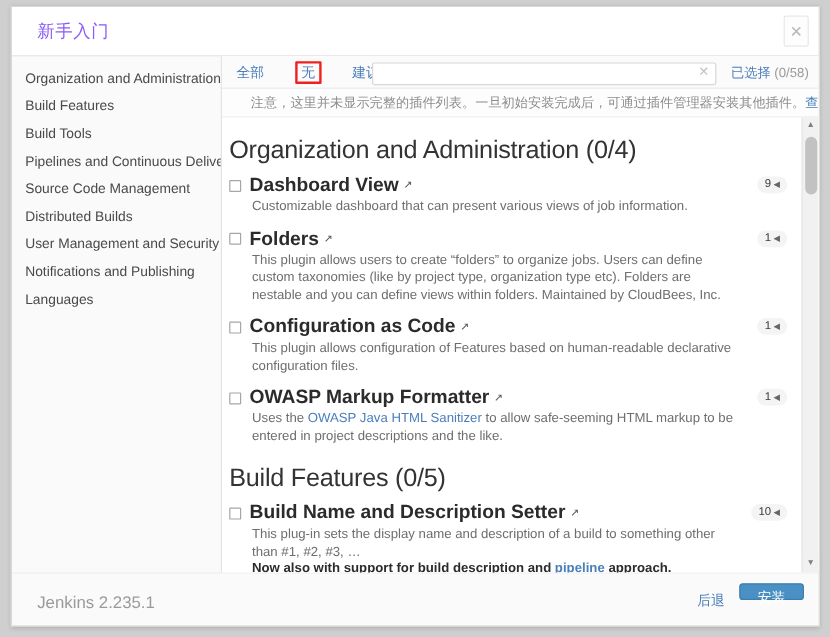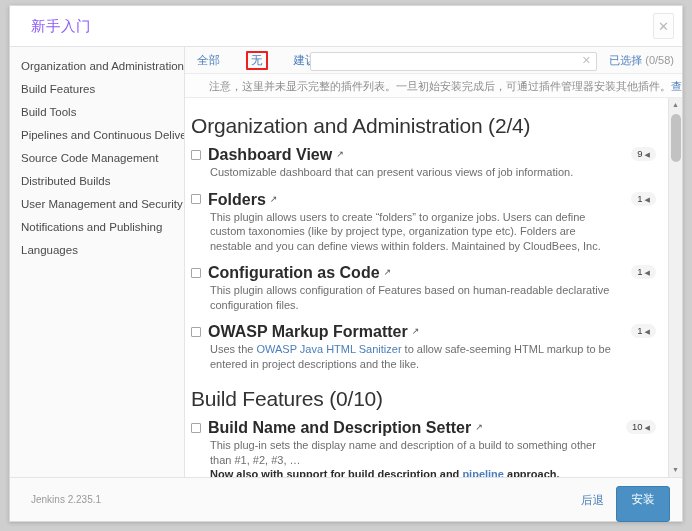--- a/index.html
+++ b/index.html
@@ -293,37 +293,37 @@
   #footer {
     flex: 0 0 43px;
     height: 43px;
     background: #fafafa;
     position: relative;
   }
   #jenkins-version {
     position: absolute;
     left: 21px;
     top: 16px;
-    font-size: 10px;
+    font-size: 14px;
     color: #9a9a9a;
   }
   #back-link {
     position: absolute;
     right: 78px;
     top: 15px;
     font-size: 11.5px;
     color: #4a7ebb;
     cursor: pointer;
   }
   #install-button {
     position: absolute;
     right: 12px;
     top: 8px;
     width: 54px;
-    height: 36px;
+    height: 14px;
     background: #4a90c4;
     border: 1px solid #3d7ead;
     border-radius: 3px;
     color: #ffffff;
     font-size: 11.5px;
     line-height: 24px;
     text-align: center;
     cursor: pointer;
     box-sizing: border-box;
     font-family: "Liberation Sans", sans-serif;
@@ -372,21 +372,21 @@
           <span class="sel-num">(0/58)</span>
         </div>
       </div>
 
       <div id="notice-bar">
         <span>注意，这里并未显示完整的插件列表。一旦初始安装完成后，可通过插件管理器安装其他插件。</span><a>查看wiki了解更多</a>
       </div>
 
       <div id="list-viewport">
         <div id="list-scroll">
-            <div class="section-title">Organization and Administration (2/4)</div>
+            <div class="section-title">Organization and Administration (0/4)</div>
             <div class="plugin-row">
               <div class="plugin-head">
                 <div class="plugin-checkbox"></div>
                 <span class="plugin-name">Dashboard View</span>
                 <span class="ext-link-icon">↗</span>
               </div>
               <div class="plugin-desc">Customizable dashboard that can present various views of job information.</div>
               <div class="plugin-badge"><span>9</span><span class="tri">◀</span></div>
             </div>
             <div class="plugin-row">
@@ -409,21 +409,21 @@
             </div>
             <div class="plugin-row">
               <div class="plugin-head">
                 <div class="plugin-checkbox"></div>
                 <span class="plugin-name">OWASP Markup Formatter</span>
                 <span class="ext-link-icon">↗</span>
               </div>
               <div class="plugin-desc">Uses the <a>OWASP Java HTML Sanitizer</a> to allow safe-seeming HTML markup to be entered in project descriptions and the like.</div>
               <div class="plugin-badge"><span>1</span><span class="tri">◀</span></div>
             </div>
-            <div class="section-title">Build Features (0/10)</div>
+            <div class="section-title">Build Features (0/5)</div>
             <div class="plugin-row">
               <div class="plugin-head">
                 <div class="plugin-checkbox"></div>
                 <span class="plugin-name">Build Name and Description Setter</span>
                 <span class="ext-link-icon">↗</span>
               </div>
               <div class="plugin-desc">This plug-in sets the display name and description of a build to something other than #1, #2, #3, …<br><b>Now also with support for build description and <a>pipeline</a> approach.</b></div>
               <div class="plugin-badge"><span>10</span><span class="tri">◀</span></div>
             </div>
           </div>

